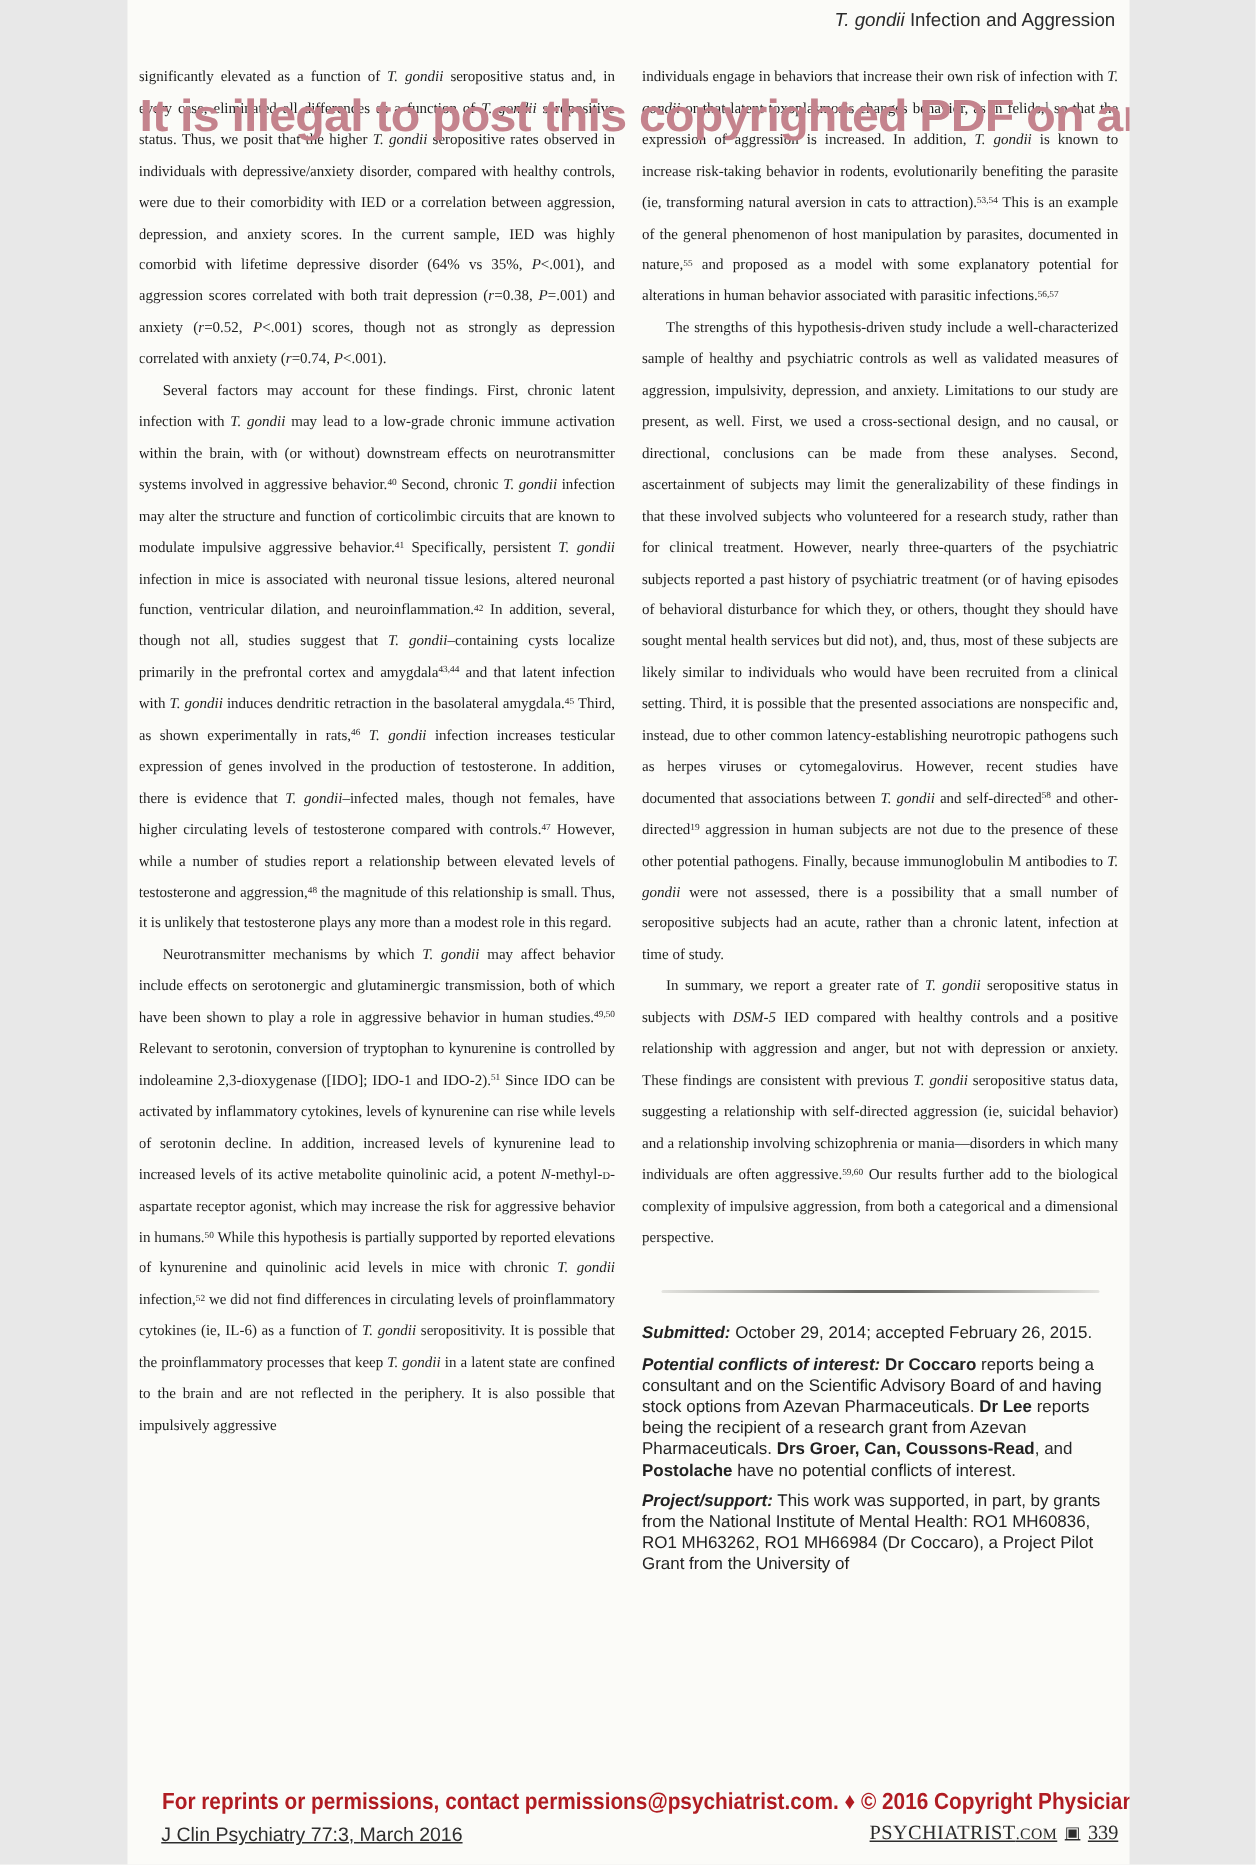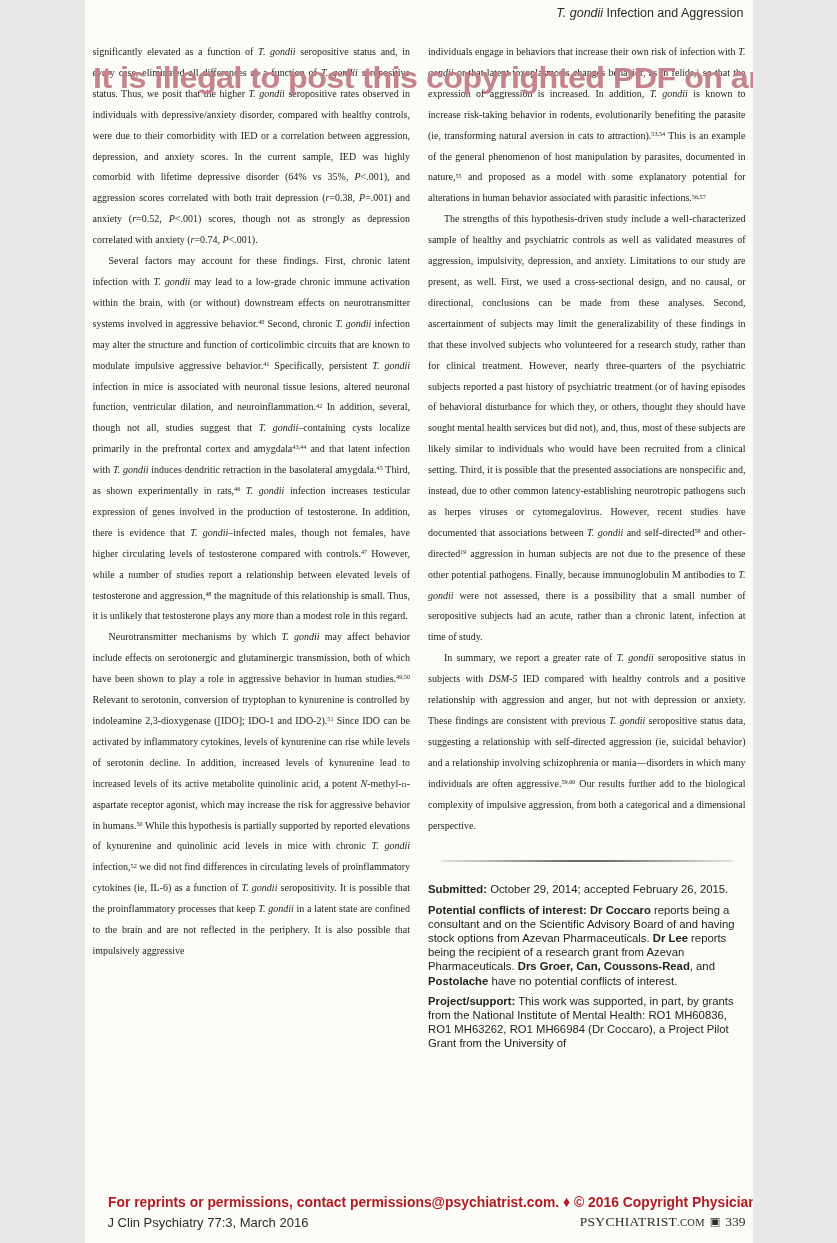--- a/index.html
+++ b/index.html
@@ -53,21 +53,21 @@
   .col p{
     margin:0;
     font-size:10px;
     line-height:20.9px;
     text-align:justify;
     text-justify:inter-word;
   }
   .para-indent{text-indent:16px;}
   .seg-i{font-style:italic;}
   .seg-b{font-weight:bold;}
-  .seg-bi{font-weight:bold;}
+  .seg-bi{font-weight:bold;font-style:italic;}
   .seg-sc{font-variant:small-caps;}
   sup.ref{
     font-size:0.62em;
     line-height:0;
     vertical-align:baseline;
     position:relative;
     top:-0.45em;
   }
   .fn-divider{
     height:2px;
@@ -97,20 +97,21 @@
     color:#b01c22;
     transform-origin:left center;
   }
   .footer-row{
     display:flex;
     justify-content:space-between;
     align-items:flex-end;
     margin-top:3px;
     font-size:13px;
     color:#2e2e2e;
+    text-decoration:underline;
   }
   .footer-right{
     font-family:"Liberation Serif","DejaVu Serif",serif;
     display:flex;
     align-items:baseline;
     gap:5px;
     color:#2a2a2a;
   }
   .site-main{font-size:13.5px;letter-spacing:0.3px;}
   .site-suffix{font-size:10.5px;letter-spacing:0.3px;}

